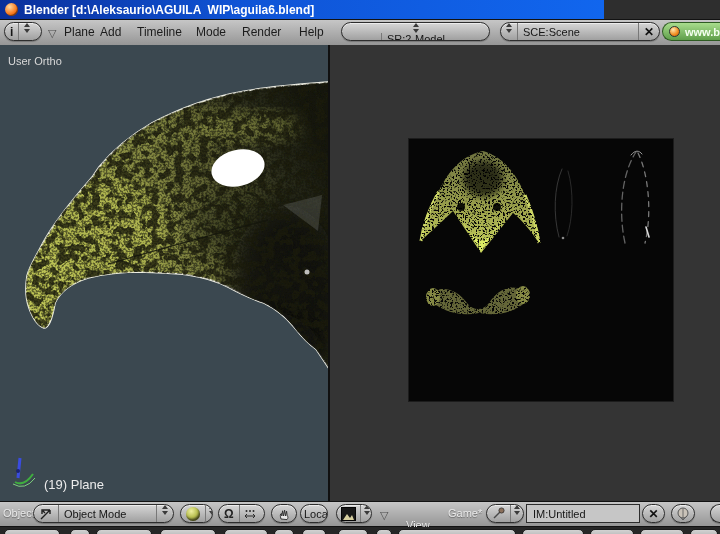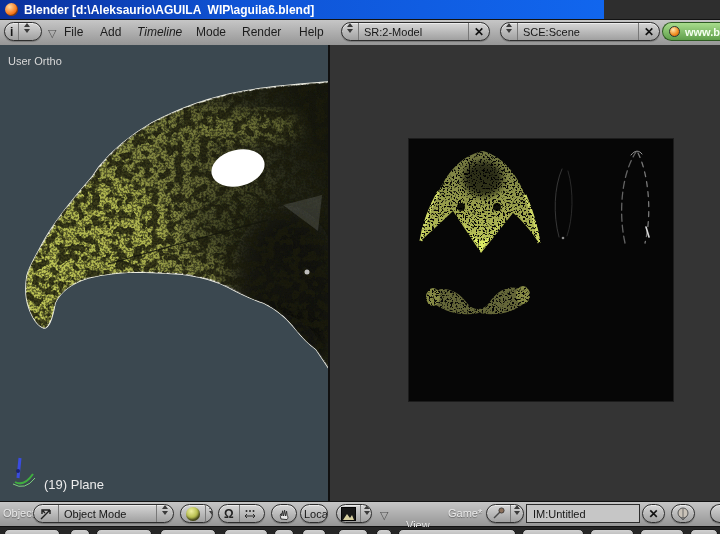--- a/index.html
+++ b/index.html
@@ -81,28 +81,28 @@
 <div class="gbar menubar">
   <div class="pill" style="left:4px;width:38px;">
     <div class="seg" style="font-weight:900;font-size:12px;">i</div>
     <div class="seg updown">
       <span class="tri-u"></span>
         <span class="tri-d"></span>
     </div>
   </div>
   <span class="collapse-tri" style="left:48px;">▽</span>
 
-  <span class="menu-item" style="left:64px;">File</span>
+  <span class="menu-item" style="left:64px;">Plane</span>
   <span class="menu-item" style="left:100px;">Add</span>
-  <span class="menu-item" style="left:137px;font-style:italic;">Timeline</span>
+  <span class="menu-item" style="left:137px;">Timeline</span>
   <span class="menu-item" style="left:196px;">Mode</span>
   <span class="menu-item" style="left:242px;">Render</span>
   <span class="menu-item" style="left:299px;">Help</span>
 
-  <div class="pill" style="left:341px;width:149px;">
+  <div class="pill" style="left:341px;width:149px;flex-direction:column;">
     <div class="seg updown">
       <span class="tri-u"></span>
         <span class="tri-d"></span>
     </div>
     <div class="seg" style="flex:1;">SR:2-Model</div>
     <div class="seg">
       <span class="xglyph">✕</span>
     </div>
   </div>
 

